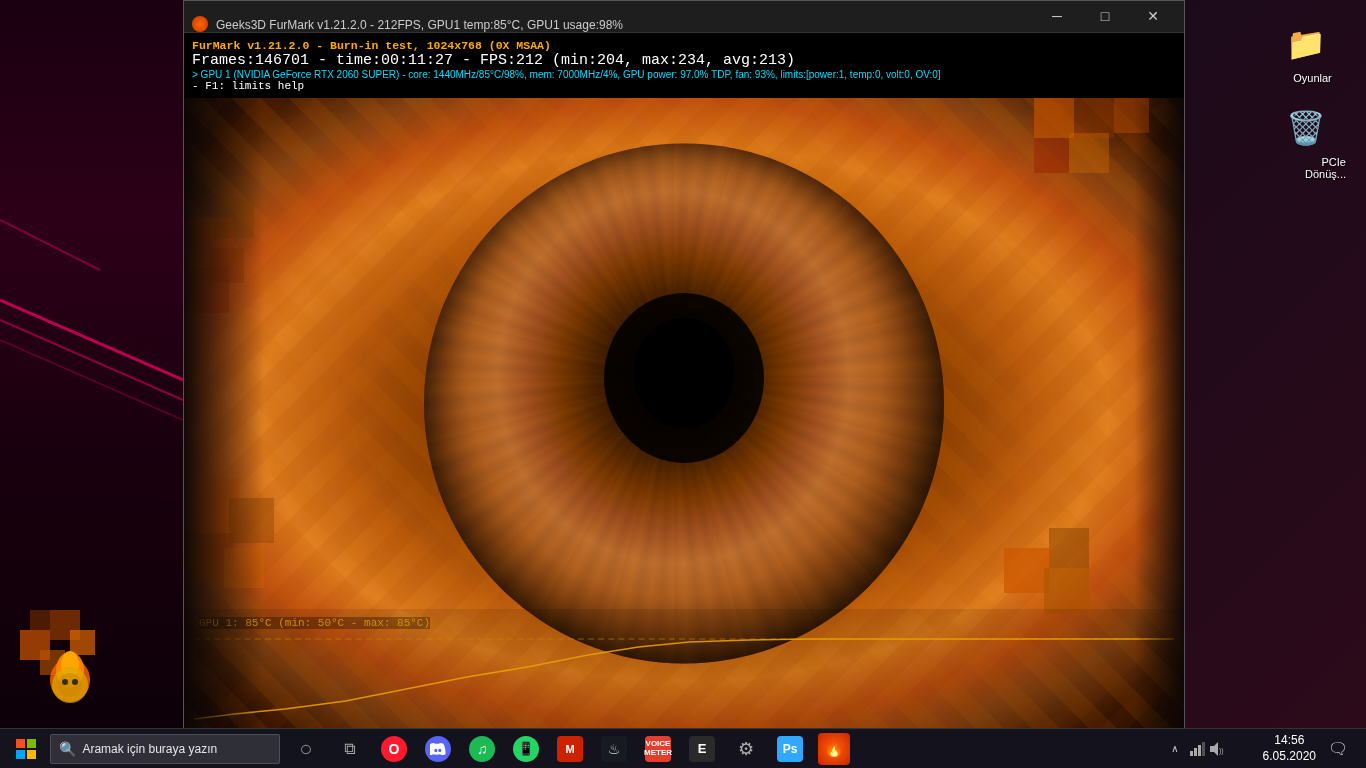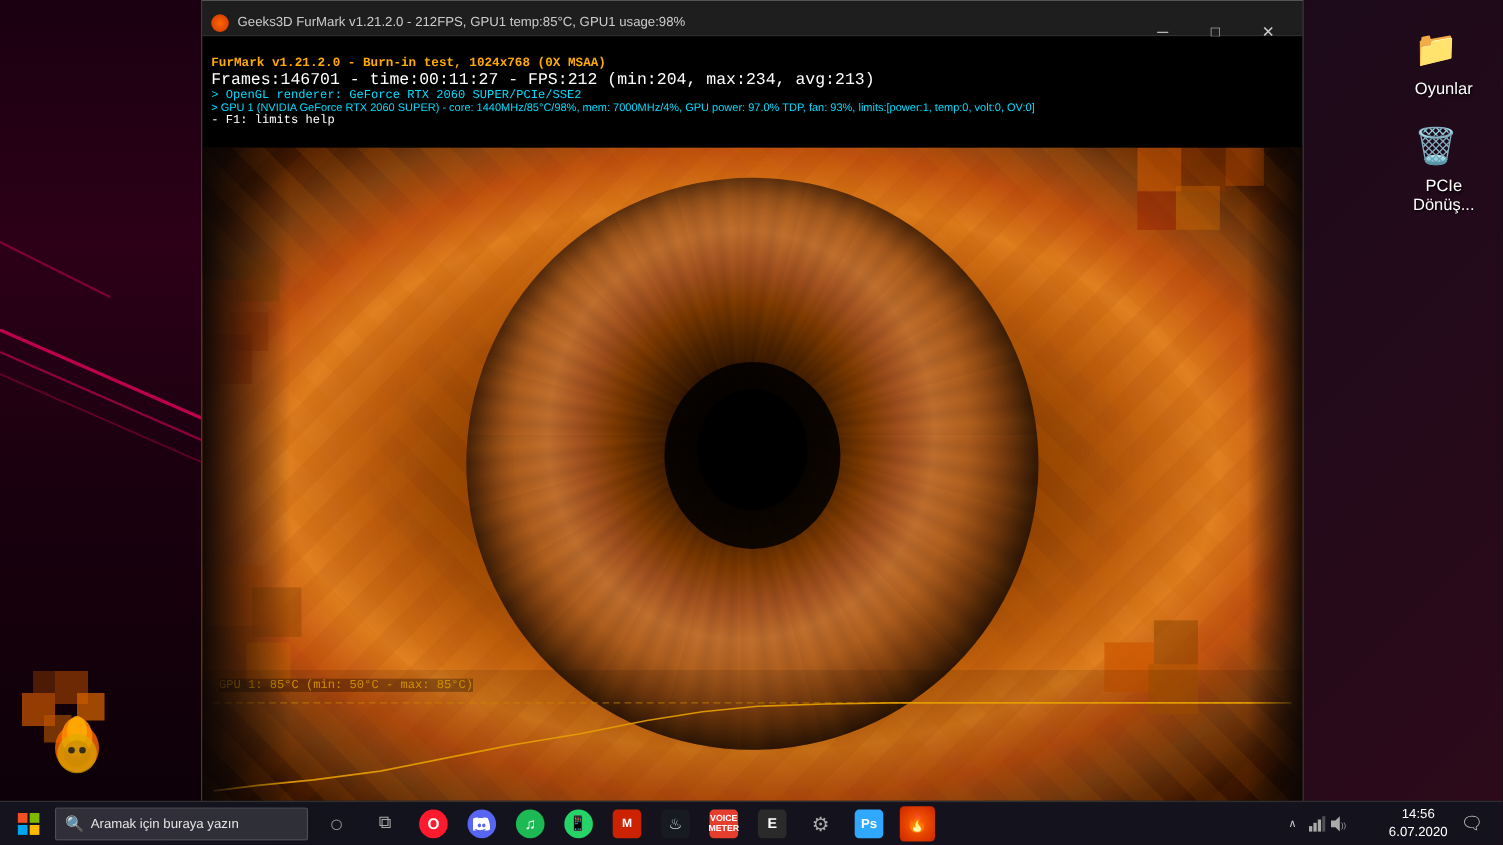--- a/index.html
+++ b/index.html
@@ -40,22 +40,22 @@
     .desktop-icon .icon-img {
       width: 48px;
       height: 48px;
       display: flex;
       align-items: center;
       justify-content: center;
       font-size: 32px;
     }
     .desktop-icon .icon-label {
       color: white;
-      font-size: 15px;
-      text-align: center;
+      font-size: 11px;
+      text-align: right;
       text-shadow: 1px 1px 2px black;
       margin-left: 13px;
     }
 
     
     .furmark-window {
       position: absolute;
       left: 183px;
       top: 0;
       width: 1002px;
@@ -63,22 +63,22 @@
       background: #000;
       border: 1px solid #555;
       display: flex;
       flex-direction: column;
     }
 
     .window-titlebar {
       background: #1e1e1e;
       height: 32px;
       display: flex;
-      align-items: flex-start;
-      padding: 12px 8px;
+      align-items: flex-end;
+      padding: 0 8px;
       gap: 8px;
       flex-shrink: 0;
       border-bottom: 1px solid #333;
     }
 
     .titlebar-icon {
       width: 16px;
       height: 16px;
       background: radial-gradient(circle, #ff6600, #cc3300);
       border-radius: 50%;
@@ -105,21 +105,21 @@
       font-size: 14px;
       cursor: pointer;
       display: flex;
       align-items: center;
       justify-content: center;
     }
 
     
     .info-overlay {
       background: rgba(0,0,0,0.85);
-      padding: 18px 8px;
+      padding: 6px 8px;
       flex-shrink: 0;
     }
 
     .info-line1 {
       color: #ffaa00;
       font-size: 11.5px;
       font-weight: bold;
       font-family: 'Courier New', monospace;
     }
     .info-line2 {
@@ -484,21 +484,20 @@
       <div class="titlebar-buttons">
         <button class="titlebar-btn">─</button>
         <button class="titlebar-btn">□</button>
         <button class="titlebar-btn close">✕</button>
       </div>
     </div>
 
     <div class="info-overlay">
       <div class="info-line1">FurMark v1.21.2.0 - Burn-in test, 1024x768 (0X MSAA)</div>
       <div class="info-line2">Frames:146701 - time:00:11:27 - FPS:212 (min:204, max:234, avg:213)</div>
-      <div class="info-line3">&gt; OpenGL renderer: GeForce RTX 2060 SUPER/PCIe/SSE2</div>
       <div class="info-line4">&gt; GPU 1 (NVIDIA GeForce RTX 2060 SUPER) - core: 1440MHz/85°C/98%, mem: 7000MHz/4%, GPU power: 97.0% TDP, fan: 93%, limits:[power:1, temp:0, volt:0, OV:0]</div>
       <div class="info-line5">- F1: limits help</div>
     </div>
 
     <div class="render-area">
       <div class="furmark-render">
         <div class="bg-pattern"></div>
 
         <svg style="position:absolute;width:100%;height:100%;top:0;left:0;">
 
@@ -674,21 +673,21 @@
         <div class="tray-icon">
           <svg width="16" height="16" viewBox="0 0 16 16">
             <polygon points="1,5 5,5 9,1 9,15 5,11 1,11" fill="#aaa"></polygon>
             <text x="10" y="12" font-size="7" fill="#aaa">))</text>
           </svg>
         </div>
       </div>
 
       <div class="clock">
         <div class="clock-time">14:56</div>
-        <div class="clock-date">6.07.2020</div>
+        <div class="clock-date">6.05.2020</div>
       </div>
 
       <div class="notification-btn">
         <span>🗨</span>
       </div>
 
     </div>
   </div>
 
 </div>

